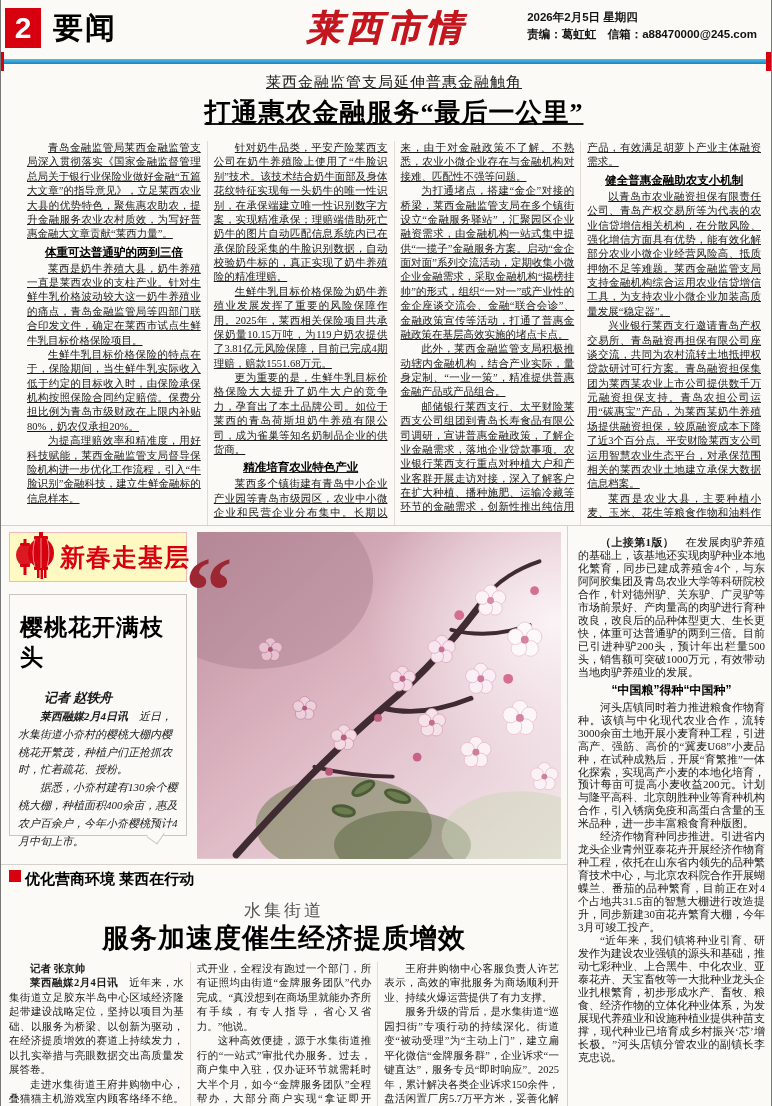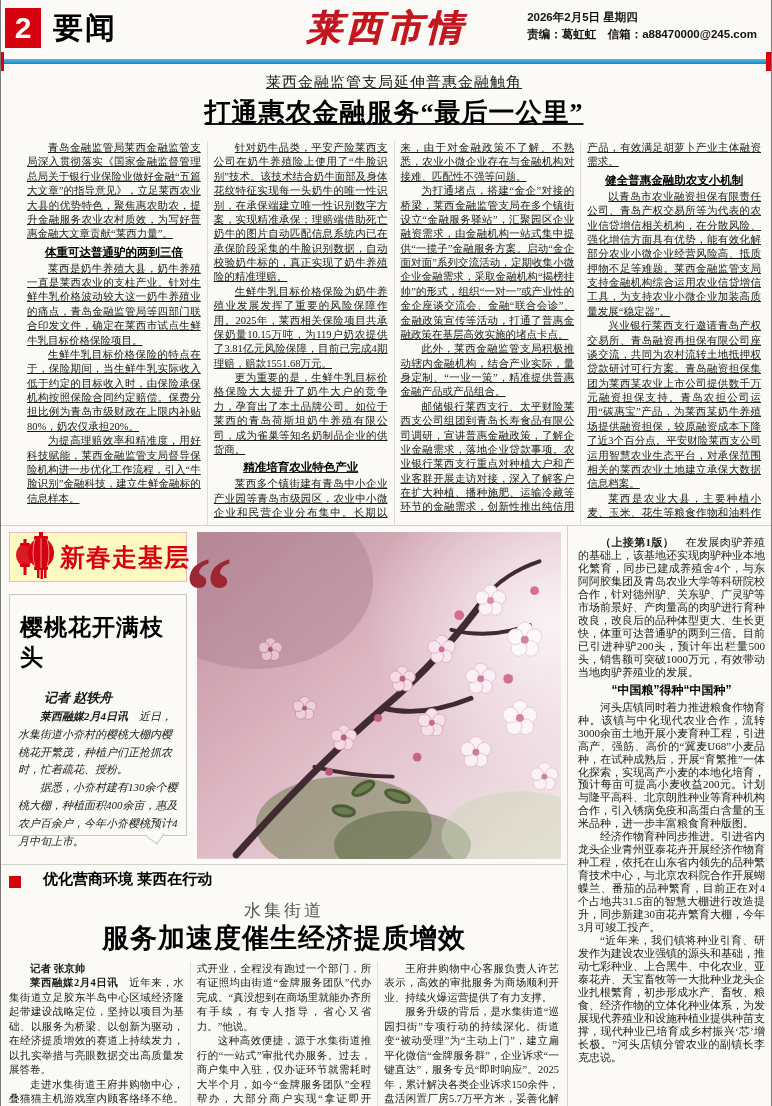--- a/index.html
+++ b/index.html
@@ -70,21 +70,21 @@
   .feature-title{font-weight:bold;font-size:23px;line-height:30px;letter-spacing:1px;margin:4px 0 14px 2px;color:#000;}
   .bubble p{font-style:italic;font-size:11px;line-height:1.62;}
   .bubble p.byline{font-size:13px;}
   .bigquote{
     position:absolute;left:184px;top:18px;z-index:3;color:#9c2631;
     font:bold 95px/95px "Liberation Serif","DejaVu Serif",serif;letter-spacing:-6px;
   }
   .photo{flex:1;position:relative;margin:6px 6px 0 6px;overflow:hidden;}
   .photo svg{display:block;width:100%;height:100%;}
   .bottom-band{flex:1;border-top:1px solid #d5d1c9;margin-top:5px;padding:5px 8px 0 8px;}
-  .env-label{display:flex;align-items:flex-end;gap:22px;font:bold 15px/18px "Liberation Sans","DejaVu Sans",sans-serif;color:#000;}
+  .env-label{display:flex;align-items:flex-start;gap:4px;font:bold 15px/18px "Liberation Sans","DejaVu Sans",sans-serif;color:#000;}
   .red-square{width:12px;height:12px;background:#d6000f;flex:0 0 auto;}
   .sub-kicker{text-align:center;font:17px/20px "Liberation Sans","DejaVu Sans",sans-serif;color:#555;letter-spacing:3px;margin-top:13px;}
   .bottom-headline{text-align:center;font-weight:bold;font-size:27px;line-height:32px;letter-spacing:1px;margin:1px 0 8px 0;color:#000;}
   .bottom-cols{
     height:168px;overflow:hidden;column-count:3;column-gap:13px;column-fill:auto;
     column-rule:1px solid #e0dcd4;font-size:10.5px;line-height:1.38;text-align:justify;
   }
   
   .rail{
     flex:1;border-left:1px solid #d5d1c9;box-sizing:border-box;

